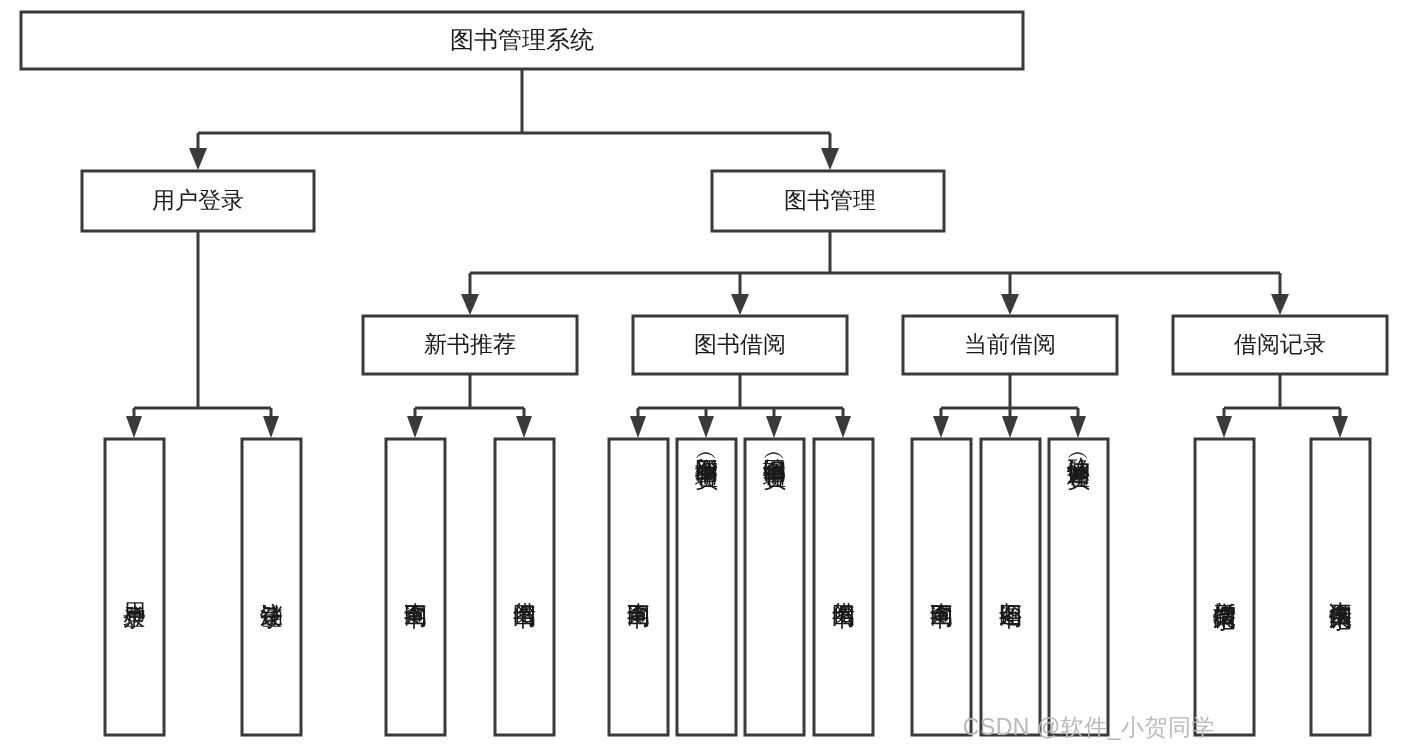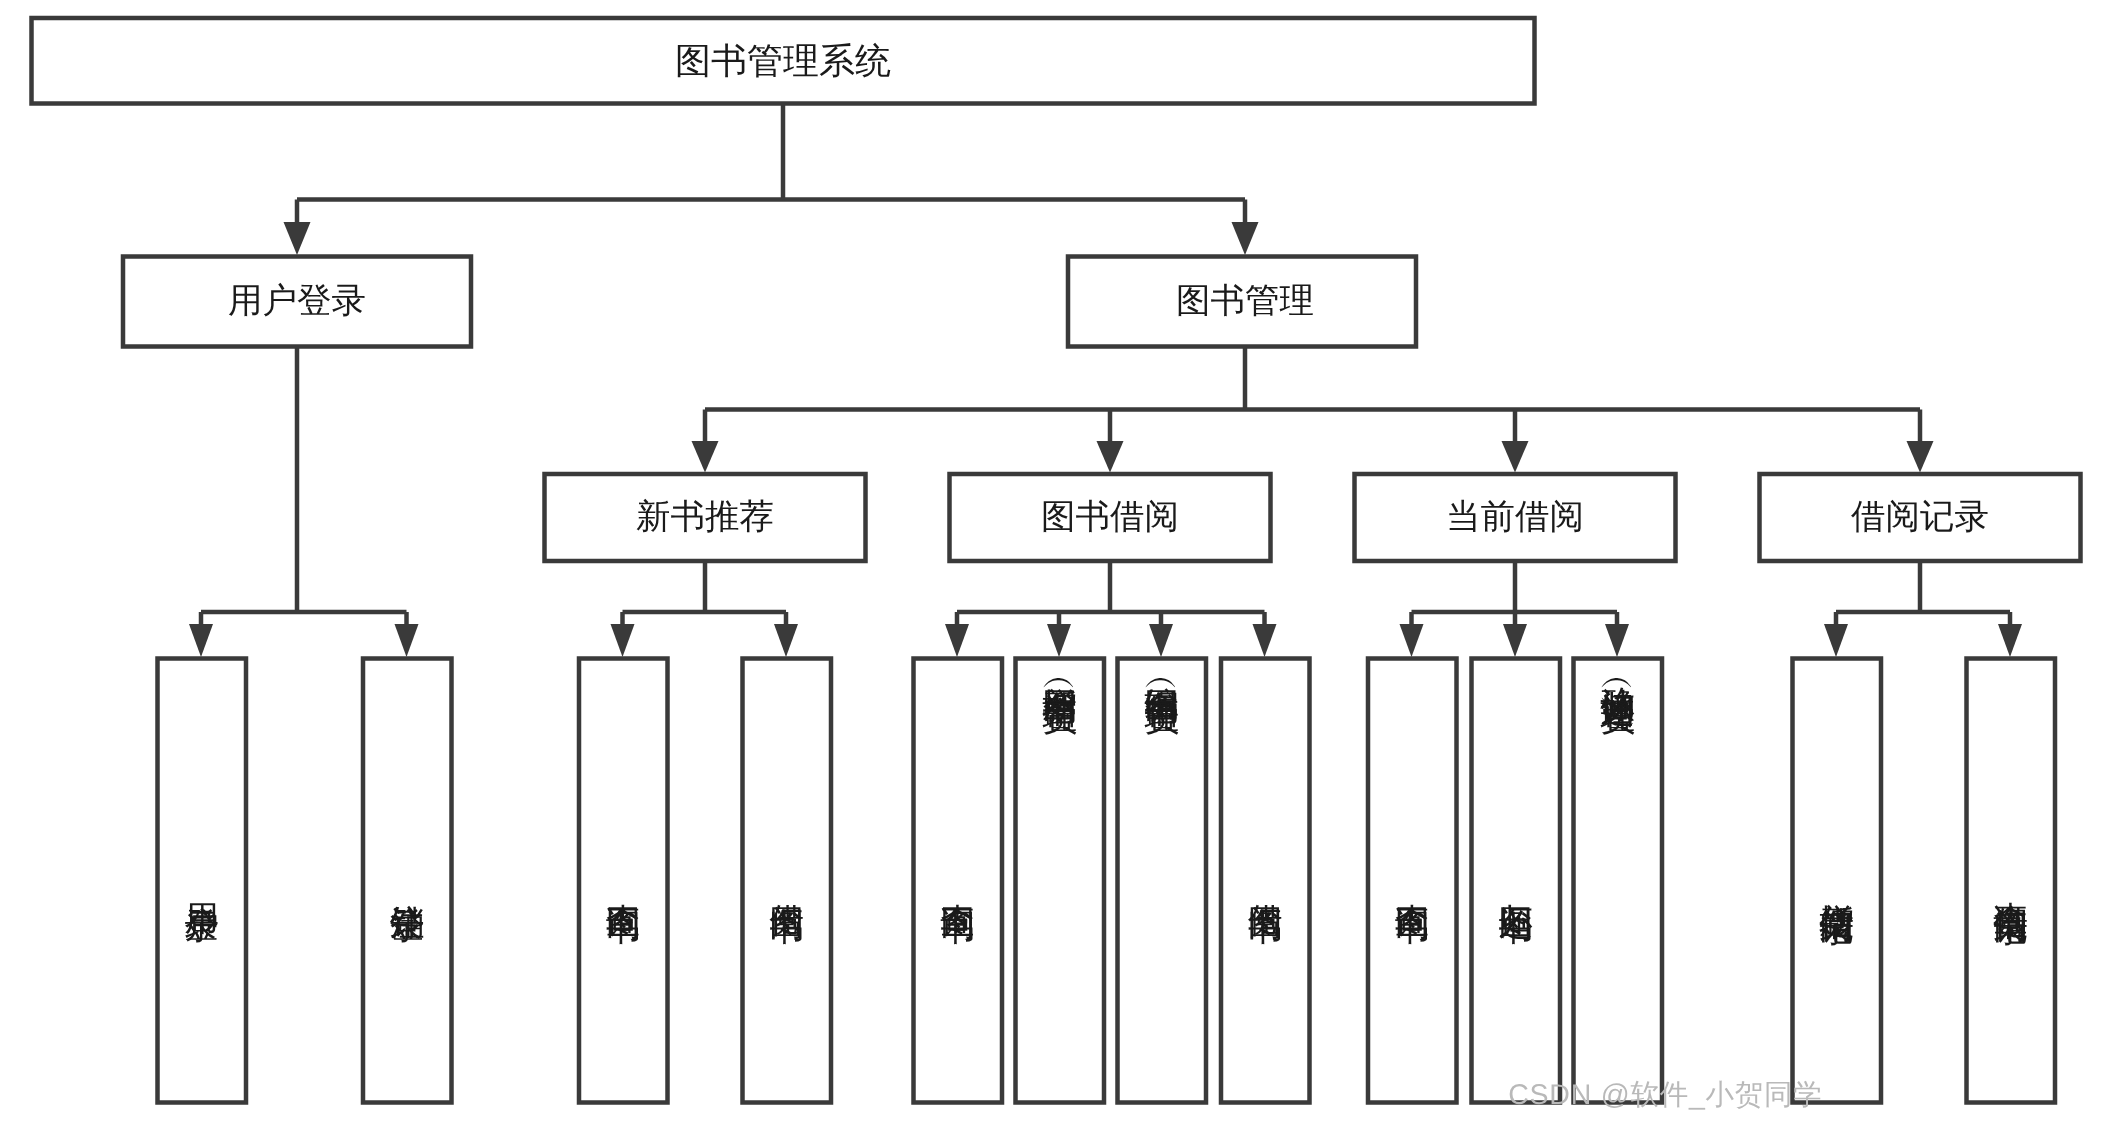--- a/index.html
+++ b/index.html
@@ -62,21 +62,21 @@
     color: #1a1a1a;
     letter-spacing: 1.5px;
     white-space: nowrap;
     text-align: center;
   }
   .watermark {
     position: absolute;
     right: 8px;
     bottom: 4px;
     font-family: "Liberation Sans", "DejaVu Sans", sans-serif;
-    font-size: 19px;
+    font-size: 23px;
     color: #b9b9b9;
     letter-spacing: 0.5px;
     white-space: nowrap;
   }
 </style>
 </head>
 <body>
 
 <div id="diagram-root">
 

